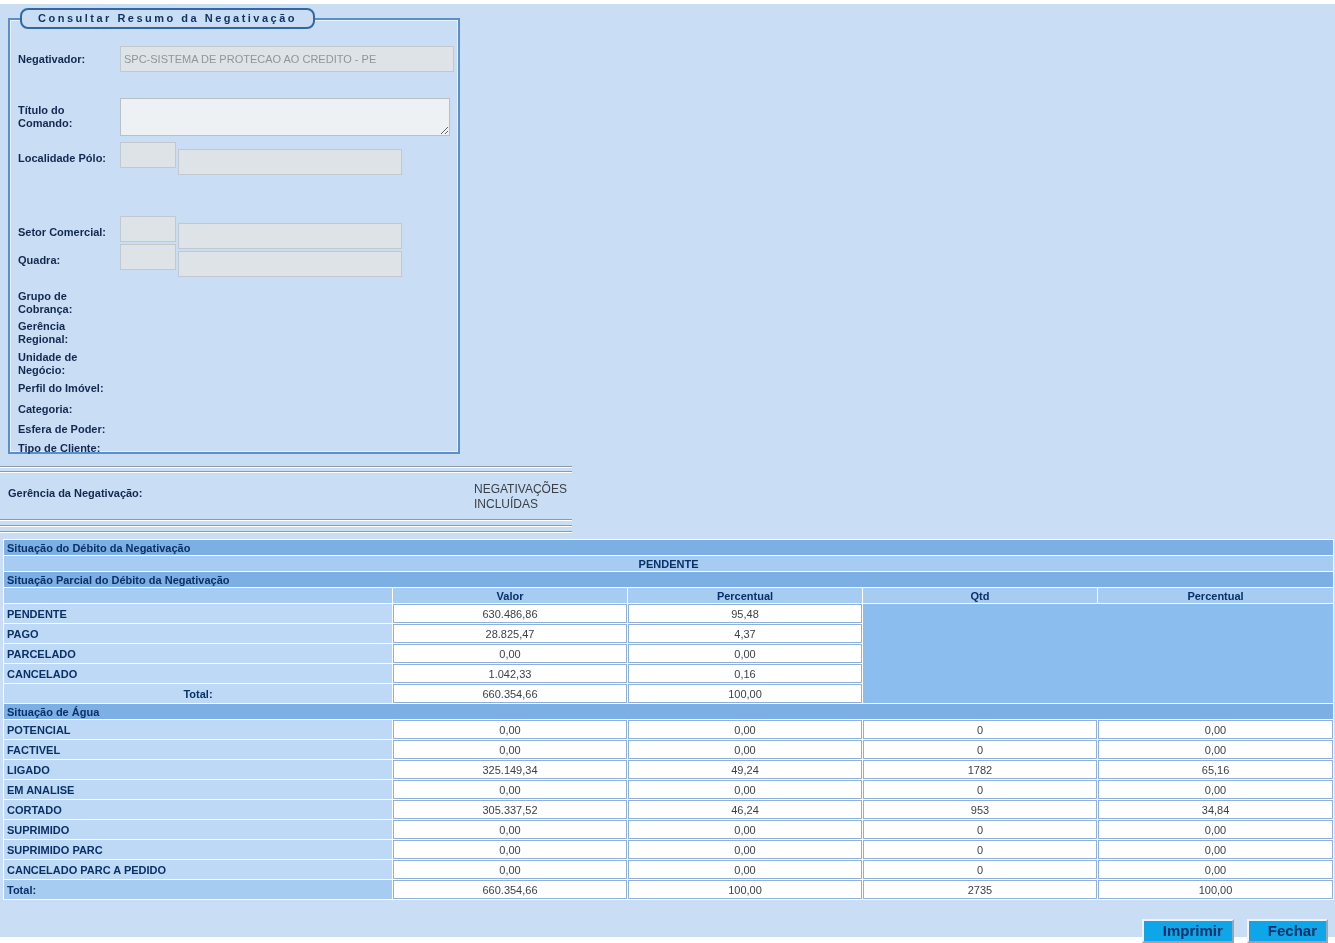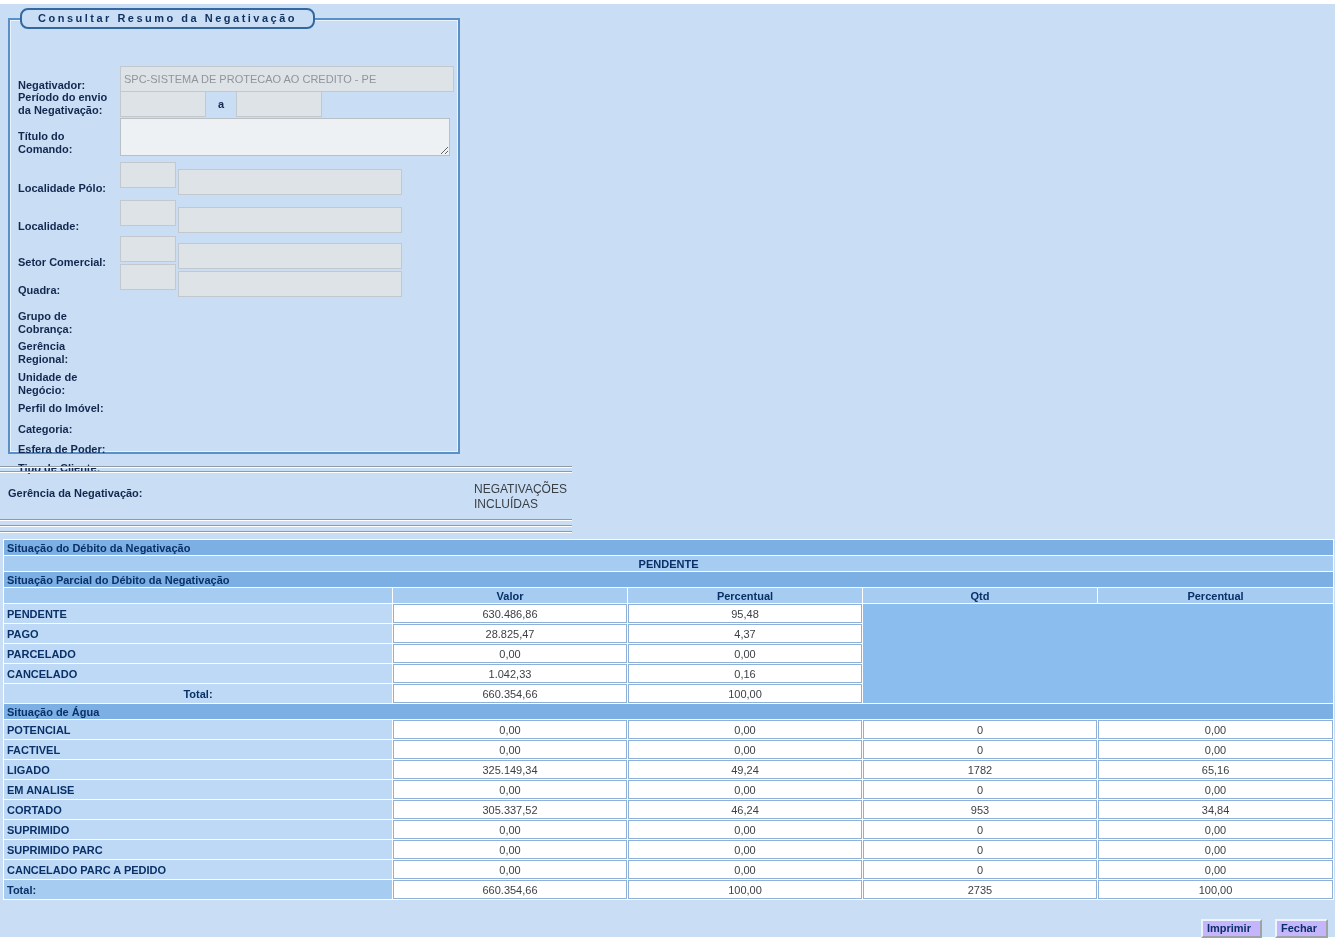--- a/index.html
+++ b/index.html
@@ -42,22 +42,21 @@
     font-weight: bold;
     letter-spacing: 2.5px;
     color: #10305e;
     z-index: 3;
     white-space: nowrap;
   }
   .prow {
     position: absolute;
     left: 8px; right: 4px;
     display: flex;
-    align-items: flex-end;
-    margin-top: 20px;
+    align-items: center;
   }
   .plabel {
     width: 96px;
     flex: 0 0 96px;
     font-size: 11px;
     font-weight: bold;
     color: #12284e;
     line-height: 1.18;
   }
   .ctrl { margin-left: 6px; }
@@ -163,74 +162,59 @@
   }
 
   
   .footer {
     position: absolute;
     top: 919px; right: 7px;
     display: flex;
     gap: 13px;
   }
   .btn {
-    background: #c4b5fd;
+    background: #0ea5e9;
     border: 2px outset #edf4fc;
     color: #0a3068;
-    font-size: 11px;
-    font-weight: bold;
-    padding: 1px 9px 2px 4px;
+    font-size: 15px;
+    font-weight: bold;
+    padding: 1px 9px 2px 19px;
     font-family: "Liberation Sans", sans-serif;
     cursor: pointer;
   }
 </style>
 </head>
 <body>
 
 <div class="page">
   <div class="blue-bg"></div>
 
   <div class="panel-title">Consultar Resumo da Negativação</div>
 
   <div class="panel">
 
     <div class="prow" style="top:26px">
       <label class="plabel">Negativador:</label>
       <input class="ro wide ctrl" readonly="" value="SPC-SISTEMA DE PROTECAO AO CREDITO - PE" style="">
     </div>
 
-    <div class="prow" style="top:42px">
-      <label class="plabel">Período do envio da Negativação:</label>
-      <div class="period ctrl">
-        <input class="ro small" readonly="" style="">
-        <span class="sep">a</span>
-        <input class="ro small" readonly="" style="">
-      </div>
-    </div>
 
     <div class="prow" style="top:78px">
       <label class="plabel">Título do Comando:</label>
       <textarea class="ta ctrl" readonly="" style=""></textarea>
     </div>
 
     <div class="prow" style="top:122px">
       <label class="plabel">Localidade Pólo:</label>
       <div class="pair">
         <input class="ro code" readonly="" style="">
         <input class="ro name" readonly="" style="">
       </div>
     </div>
 
-    <div class="prow" style="top:160px">
-      <label class="plabel">Localidade:</label>
-      <div class="pair">
-        <input class="ro code" readonly="" style="">
-        <input class="ro name" readonly="" style="">
-      </div>
-    </div>
 
     <div class="prow" style="top:196px">
       <label class="plabel">Setor Comercial:</label>
       <div class="pair">
         <input class="ro code" readonly="" style="">
         <input class="ro name" readonly="" style="">
       </div>
     </div>
 
     <div class="prow" style="top:224px">

